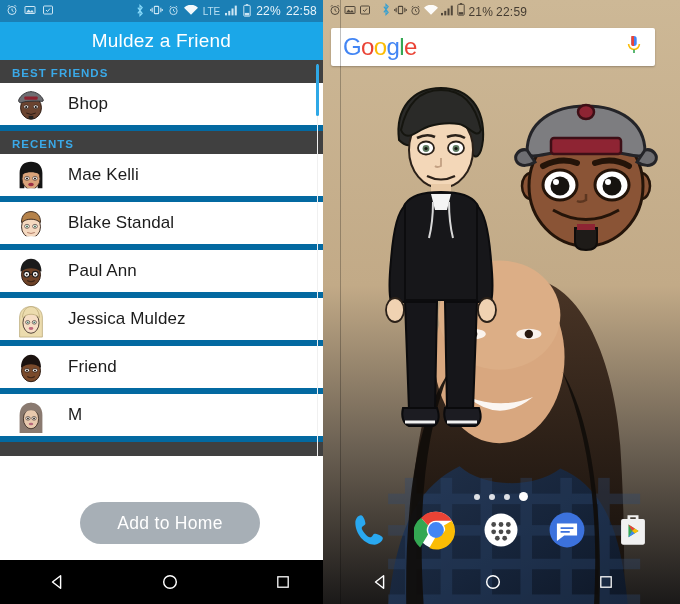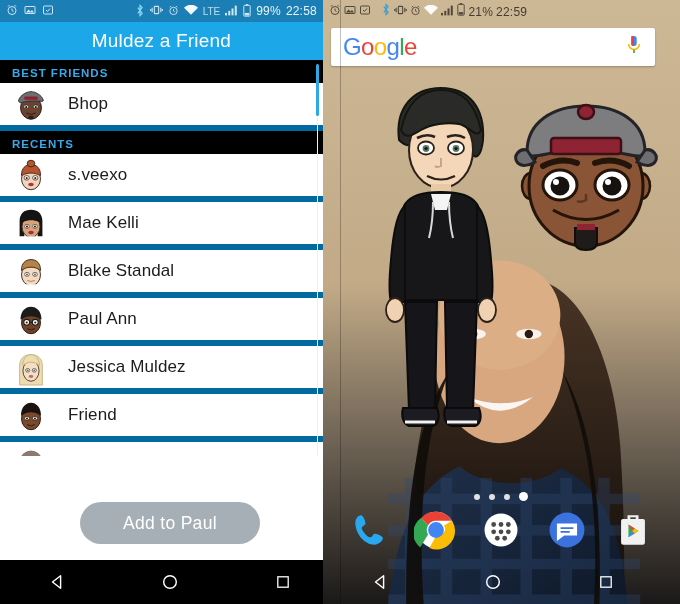--- a/index.html
+++ b/index.html
@@ -27,21 +27,21 @@
   .statusbar .sb-right { display: flex; align-items: center; gap: 5px; }
   .sb-text { font-size: 12px; color: #e8f4fb; letter-spacing: .2px; }
   .sb-ic { display: inline-block; opacity: .95; }
 
   .appbar {
     height: 38px; background: #1ba7e8;
     display: flex; align-items: center; justify-content: center;
     color: #ffffff; font-size: 19px; font-weight: 400; letter-spacing: .2px;
   }
 
-  .list-wrap { position: relative; height: 396px; overflow: hidden; background:#000000; }
+  .list-wrap { position: relative; height: 396px; overflow: hidden; background:#404040; }
   .scroll-indicator {
     position: absolute; right: 4px; top: 4px;
     width: 3px; height: 52px; background: #2fa8e6; border-radius: 2px;
   }
   .scroll-track {
     position: absolute; right: 5px; top: 4px;
     width: 1px; height: 492px; background: #f0f0f0;
   }
 
   .section-label {
@@ -191,21 +191,21 @@
               <rect x="12" y="0" width="2.5" height="12" fill="#d8ecf7"></rect>
             </svg>
         </span>
         <span class="sb-ic">
           <svg width="8" height="13" viewBox="0 0 10 16">
               <rect x="3.5" y="0" width="3" height="1.6" fill="#d8ecf7"></rect>
               <rect x="1" y="1.6" width="8" height="13.5" rx="1" fill="none" stroke="#d8ecf7" stroke-width="1.2"></rect>
               <rect x="2.2" y="11" width="5.6" height="3.2" fill="#d8ecf7"></rect>
             </svg>
         </span>
-        <span class="sb-text">99%</span>
+        <span class="sb-text">22%</span>
         <span class="sb-text">22:58</span>
       </div>
     </div>
 
     <div class="appbar">
       <span>Muldez a Friend</span>
     </div>
 
     <div class="list-wrap">
       <div class="scroll-track"></div>
@@ -225,35 +225,20 @@
               <circle cx="25" cy="23.3" r="1.2" fill="#1b1b1b"></circle>
             <path d="M15 29.5q5 3 10 0" stroke="#2b1a12" stroke-width="1" fill="none"></path>
             <path d="M17.5 32.5h5v3.5h-5z" fill="#23201e"></path>
           </svg>
         </div>
         <div class="friend-name">Bhop</div>
       </div>
 
       <div class="section-label">RECENTS</div>
 
-      <div class="friend-row">
-        <div class="avatar">
-          <svg viewBox="0 0 40 40">
-            <ellipse cx="20" cy="24" rx="10" ry="11.5" fill="#f2d3bb" stroke="#3a2a22" stroke-width="1"></ellipse>
-            <path d="M10 20c0-7 4-11 10-11s10 4 10 11c0 2-2-2-10-2s-10 4-10 2z" fill="#b8532c" stroke="#3a2a22" stroke-width="1"></path>
-            <ellipse cx="20" cy="8" rx="4" ry="3.5" fill="#b8532c" stroke="#3a2a22" stroke-width="1"></ellipse>
-            <ellipse cx="15.5" cy="23" rx="2.8" ry="2.4" fill="#fff" stroke="#3a2a22" stroke-width=".8"></ellipse>
-            <ellipse cx="24.5" cy="23" rx="2.8" ry="2.4" fill="#fff" stroke="#3a2a22" stroke-width=".8"></ellipse>
-            <circle cx="15.5" cy="23.3" r="1.1" fill="#3b2a1c"></circle>
-              <circle cx="24.5" cy="23.3" r="1.1" fill="#3b2a1c"></circle>
-            <ellipse cx="20" cy="30" rx="3" ry="1.8" fill="#a8354a"></ellipse>
-          </svg>
-        </div>
-        <div class="friend-name">s.veexo</div>
-      </div>
 
       <div class="friend-row">
         <div class="avatar">
           <svg viewBox="0 0 40 40">
             <path d="M8 18c0-8 5-12 12-12s12 4 12 12v16H27V22H13v12H8z" fill="#141414"></path>
             <ellipse cx="20" cy="24" rx="9.5" ry="11" fill="#d9a37a" stroke="#3a2a22" stroke-width="1"></ellipse>
             <path d="M9 19c1-8 5-12 11-12s10 4 11 12c0 2-3-2-11-2s-10 4-11 2z" fill="#141414"></path>
             <ellipse cx="15.8" cy="23.5" rx="2.5" ry="2.1" fill="#fff" stroke="#3a2a22" stroke-width=".7"></ellipse>
             <ellipse cx="24.2" cy="23.5" rx="2.5" ry="2.1" fill="#fff" stroke="#3a2a22" stroke-width=".7"></ellipse>
             <circle cx="15.8" cy="23.7" r="1.1" fill="#2a1a12"></circle>
@@ -339,21 +324,21 @@
             <ellipse cx="23.2" cy="23.5" rx="2.3" ry="1.9" fill="#fff" stroke="#3a2a22" stroke-width=".7"></ellipse>
             <circle cx="16.8" cy="23.6" r="1" fill="#3b2a1c"></circle>
               <circle cx="23.2" cy="23.6" r="1" fill="#3b2a1c"></circle>
             <ellipse cx="20" cy="29.5" rx="2.4" ry="1.4" fill="#b5677a"></ellipse>
           </svg>
         </div>
         <div class="friend-name">M</div>
       </div>
     </div>
 
-    <button class="add-home-btn">Add to Paul</button>
+    <button class="add-home-btn">Add to Home</button>
 
     <div class="navbar">
       <div class="nav-btn">
         <svg width="18" height="18" viewBox="0 0 20 20">
             <path d="M14 3L5 10l9 7z" fill="none" stroke="#fff" stroke-width="1.6" stroke-linejoin="round"></path>
           </svg>
       </div>
       <div class="nav-btn">
         <svg width="18" height="18" viewBox="0 0 20 20">
             <circle cx="10" cy="10" r="7" fill="none" stroke="#fff" stroke-width="1.6"></circle>

